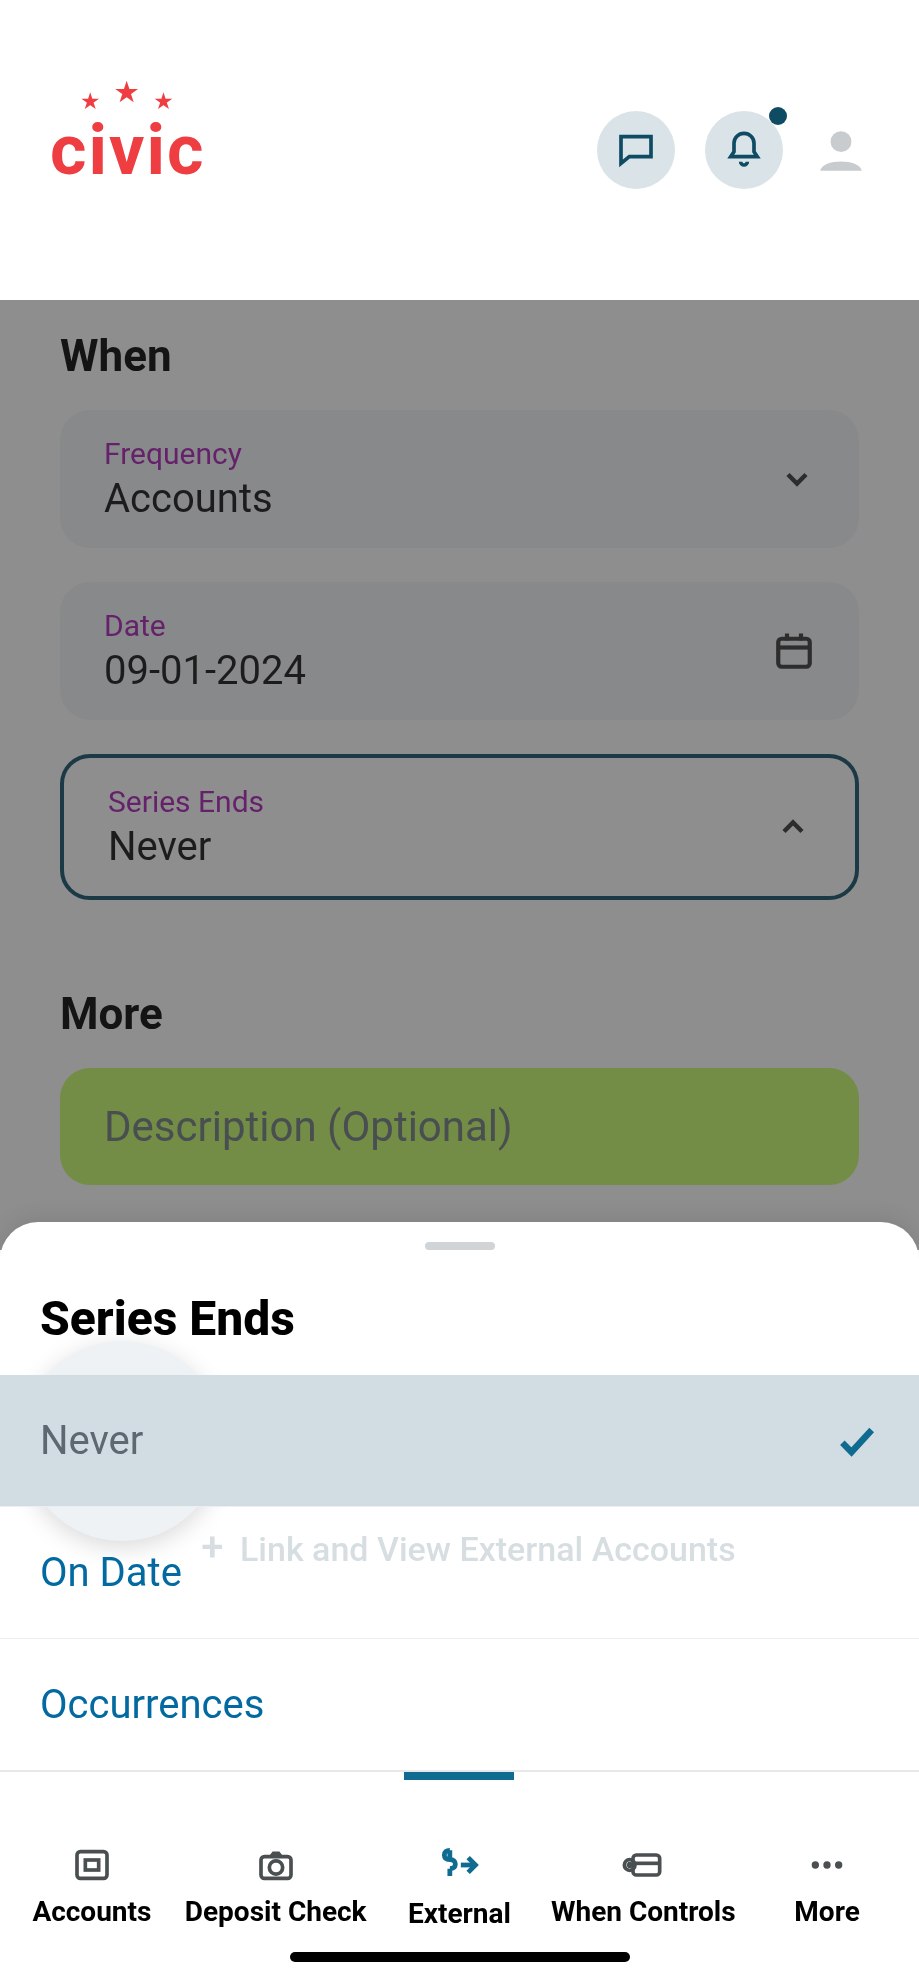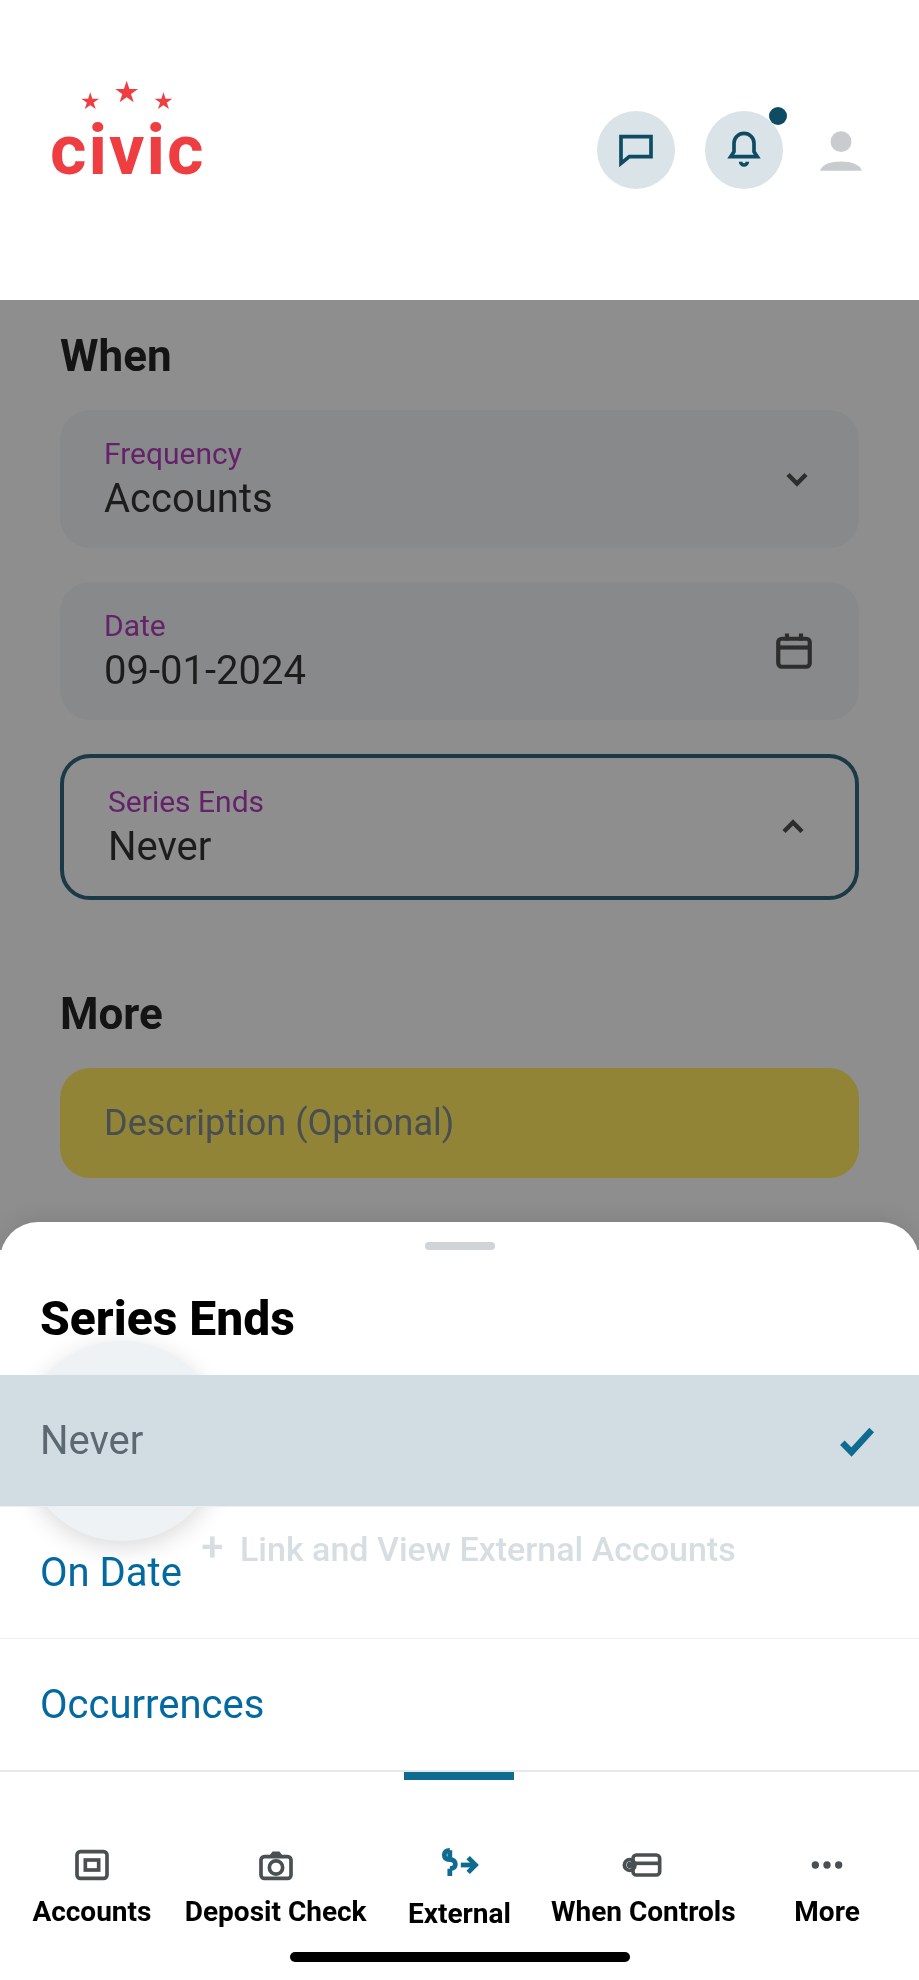--- a/index.html
+++ b/index.html
@@ -112,24 +112,24 @@
     .input-label {
       font-size: 30px;
       color: #a21caf;
       margin-bottom: 4px;
     }
     .input-value {
       font-size: 40px;
       color: #111;
     }
     .memo-card {
-      background: #fde047;
+      background: #bef264;
       border-radius: 30px;
       padding: 34px 44px;
-      font-size: 36px;
+      font-size: 42px;
       color: #6b747b;
     }
     .section-gap { height: 54px; }
 
     
     .sheet {
       position: absolute;
       left: 0; right: 0;
       bottom: 210px;
       background: #fff;

